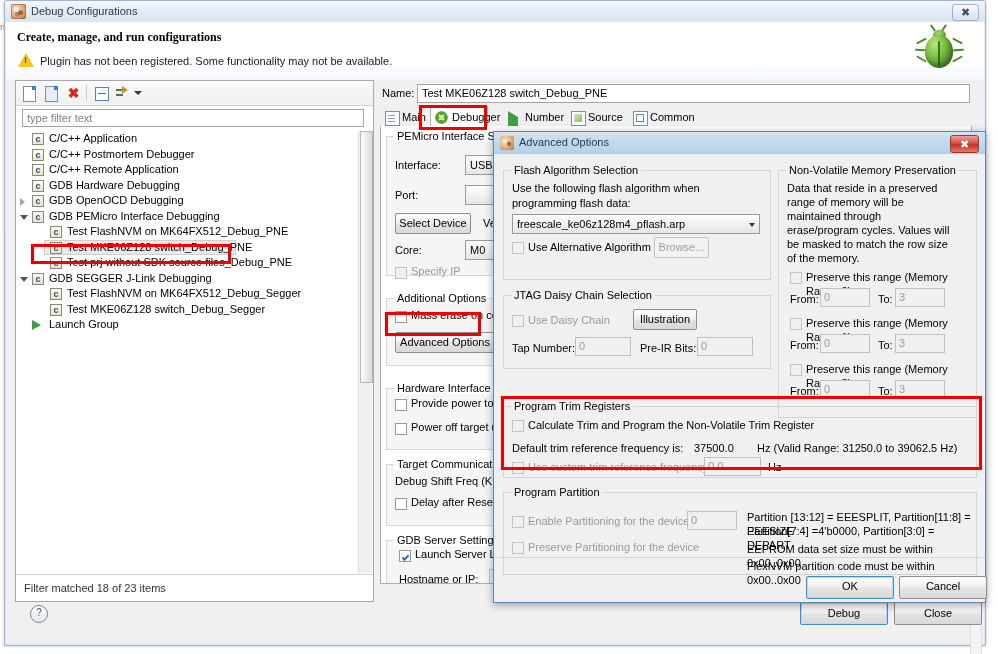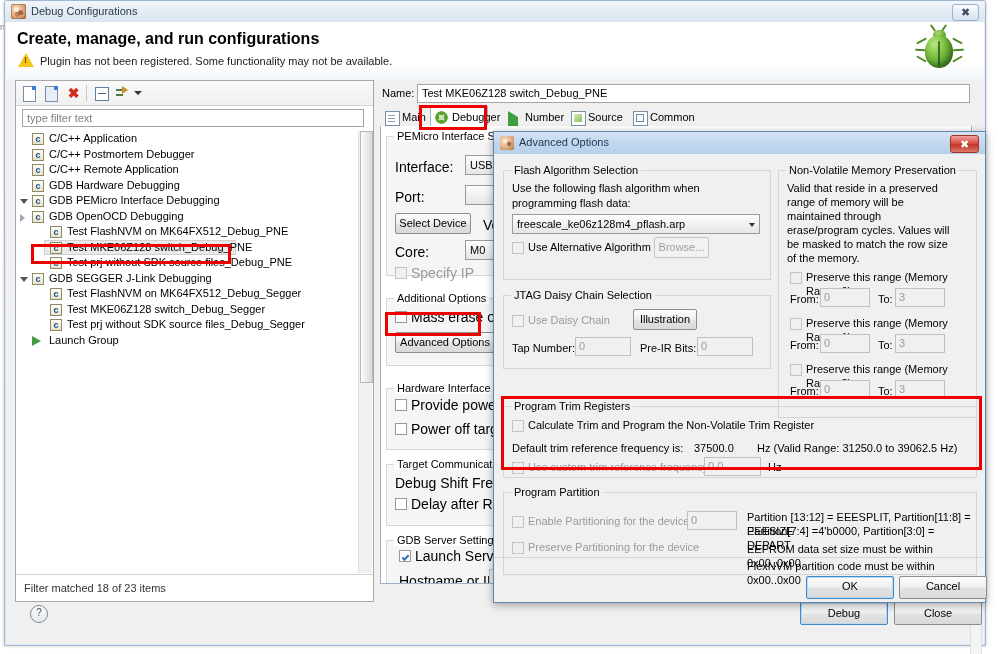--- a/index.html
+++ b/index.html
@@ -73,21 +73,21 @@
 
   
   .banner {
     position: absolute;
     left: 1px; top: 21px; right: 1px; height: 58px;
     background: linear-gradient(180deg,#ffffff 0%, #ffffff 70%, #f3f6fa 100%);
     border-bottom: 1px solid #b9c8da;
   }
   .banner-title {
     position: absolute; left: 11px; top: 8px;
-    font-size: 16px; font-weight: bold; color: #000;
+    font-size: 12px; font-weight: bold; color: #000; font-family: Liberation Serif, serif;
   }
   .banner-msg {
     position: absolute; left: 34px; top: 33px;
     font-size: 11px; color: #1a1a1a;
   }
   .warn-icon {
     position: absolute; left: 12px; top: 31px;
     width: 0; height: 0;
     border-left: 8px solid transparent;
     border-right: 8px solid transparent;
@@ -337,21 +337,21 @@
     position: absolute;
     border: 1px solid #d7d7d7;
     background: #f5f5f5;
     box-sizing: border-box;
   }
   .grp > .grp-title {
     position: absolute; left: 7px; top: -7px;
     background: #fff; padding: 0 3px;
     font-size: 11px; color: #000;
   }
-  .fld-label { position: absolute; font-size: 14px; color: #000; }
+  .fld-label { position: absolute; font-size: 11px; color: #000; }
   .fld-label.dim { color: #9a9a9a; }
   .tinput {
     position: absolute; height: 19px;
     border: 1px solid #a4a4a4; background: #fff;
     font-size: 11px; padding: 0 3px; box-sizing: border-box; line-height: 17px;
     font-family: "Liberation Sans", sans-serif;
   }
   .tinput.dis { background:#f0f0f0; color:#9a9a9a; border-color:#c0c0c0; }
   .combo {
     position: absolute; height: 20px;
@@ -560,30 +560,30 @@
             </div>
             <div class="tree-row">
               <span class="c-icon" style="left: 14px;"></span>
               <span class="tree-label" style="left: 31px;">C/C++ Remote Application</span>
             </div>
             <div class="tree-row">
               <span class="c-icon" style="left: 14px;"></span>
               <span class="tree-label" style="left: 31px;">GDB Hardware Debugging</span>
             </div>
             <div class="tree-row">
+              <span class="twisty closed" style="left: 2px;"></span>
+              <span class="c-icon" style="left: 14px;"></span>
+              <span class="tree-label" style="left: 31px;">GDB OpenOCD Debugging</span>
+            </div>
+            <div class="tree-row">
               <span class="twisty open" style="left: 2px;"></span>
               <span class="c-icon" style="left: 14px;"></span>
               <span class="tree-label" style="left: 31px;">GDB PEMicro Interface Debugging</span>
             </div>
             <div class="tree-row">
-              <span class="twisty closed" style="left: 2px;"></span>
-              <span class="c-icon" style="left: 14px;"></span>
-              <span class="tree-label" style="left: 31px;">GDB OpenOCD Debugging</span>
-            </div>
-            <div class="tree-row">
               <span class="c-icon" style="left: 32px;"></span>
               <span class="tree-label" style="left: 49px;">Test FlashNVM on MK64FX512_Debug_PNE</span>
             </div>
             <div class="tree-row" style="background: rgb(233, 233, 233); box-shadow: rgb(207, 207, 207) 0px 0px 0px 1px inset; width: 192px; margin-left: 26px;">
               <span class="c-icon" style="left: 6px;"></span>
               <span class="tree-label" style="left: 23px;">Test MKE06Z128 switch_Debug_PNE</span>
             </div>
             <div class="tree-row">
               <span class="c-icon" style="left: 32px;"></span>
               <span class="tree-label" style="left: 49px;">Test prj without SDK source files_Debug_PNE</span>
@@ -593,24 +593,20 @@
               <span class="c-icon" style="left: 14px;"></span>
               <span class="tree-label" style="left: 31px;">GDB SEGGER J-Link Debugging</span>
             </div>
             <div class="tree-row">
               <span class="c-icon" style="left: 32px;"></span>
               <span class="tree-label" style="left: 49px;">Test FlashNVM on MK64FX512_Debug_Segger</span>
             </div>
             <div class="tree-row">
               <span class="c-icon" style="left: 32px;"></span>
               <span class="tree-label" style="left: 49px;">Test MKE06Z128 switch_Debug_Segger</span>
-            </div>
-            <div class="tree-row">
-              <span class="c-icon" style="left: 32px;"></span>
-              <span class="tree-label" style="left: 49px;">Test prj without SDK source files_Debug_Segger</span>
             </div>
             <div class="tree-row">
               <span class="g-icon" style="left: 14px;"></span>
               <span class="tree-label" style="left: 31px;">Launch Group</span>
             </div>
           </div>
 
         <div class="lp-vscroll">
           <div class="thumb"></div>
         </div>
@@ -730,21 +726,21 @@
         <div class="mtext dim" style="left:24px; top:17px;">Use Daisy Chain</div>
         <div class="btn" style="left:129px; top:13px; width:64px;">Illustration</div>
         <div class="mtext" style="left:8px; top:45px;">Tap Number:</div>
         <div class="tinput dis" style="left:71px; top:41px; width:56px;">0</div>
         <div class="mtext" style="left:136px; top:45px;">Pre-IR Bits:</div>
         <div class="tinput dis" style="left:193px; top:41px; width:56px;">0</div>
       </div>
 
       <div class="mgrp" style="left:284px; top:16px; width:199px; height:248px;">
         <div class="mgrp-title">Non-Volatile Memory Preservation</div>
-        <div class="mtext" style="left:8px; top:10px;">Valid that reside in a preserved</div>
+        <div class="mtext" style="left:8px; top:10px;">Data that reside in a preserved</div>
         <div class="mtext" style="left:8px; top:24px;">range of memory will be</div>
         <div class="mtext" style="left:8px; top:38px;">maintained through</div>
         <div class="mtext" style="left:8px; top:52px;">erase/program cycles. Values will</div>
         <div class="mtext" style="left:8px; top:66px;">be masked to match the row size</div>
         <div class="mtext" style="left:8px; top:80px;">of the memory.</div>
 
         <div class="cb dis" style="left:11px; top:101px;"></div>
         <div class="mtext" style="left:27px; top:99px;">Preserve this range (Memory Range 0)</div>
         <div class="mtext" style="left:11px; top:121px;">From:</div>
         <div class="tinput dis" style="left:41px; top:117px; width:50px;">0</div>

